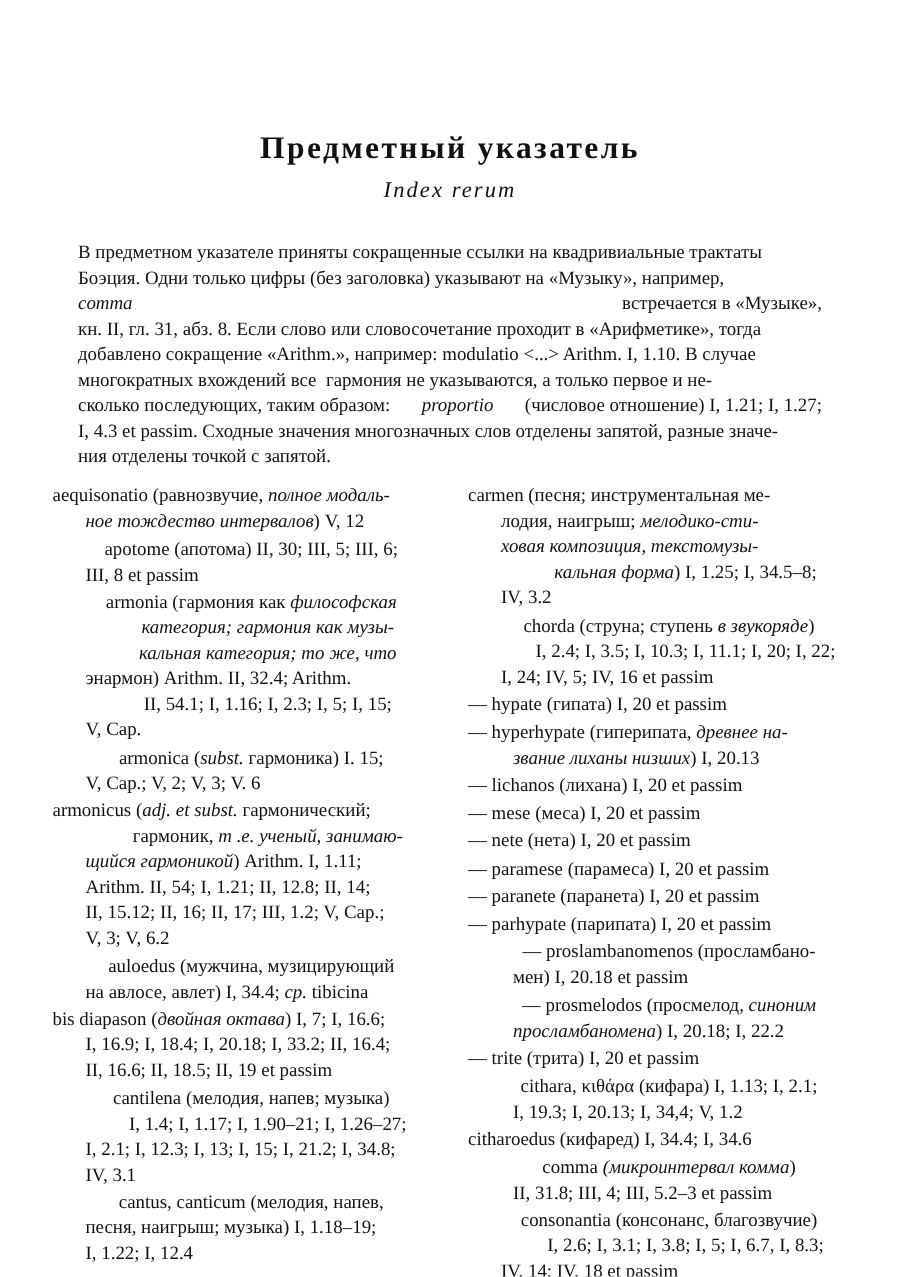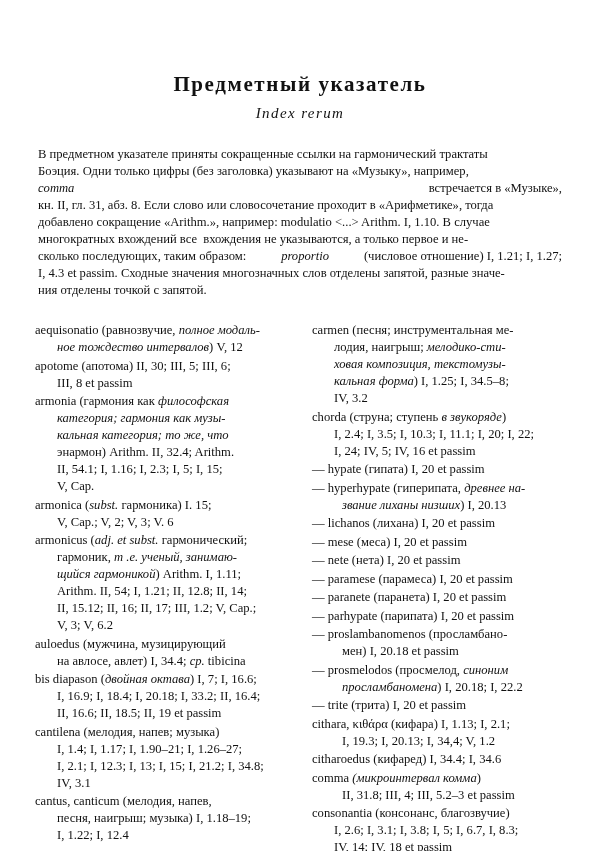--- a/index.html
+++ b/index.html
@@ -13,21 +13,21 @@
     height: 851px;
     font-family: "Liberation Serif", "DejaVu Serif", serif;
     color: #111111;
     overflow: hidden;
   }
   .page {
     position: relative;
     width: 600px;
     height: 617px;
     box-sizing: border-box;
-    padding: 3px;
+    padding: 17px;
   }
 
   
   .head {
     padding-top: 70px;
   }
   .doc-title {
     text-align: center;
     font-size: 21px;
     font-weight: bold;
@@ -84,21 +84,21 @@
   .entry {
     margin: 0 0 1.5px 0;
     padding: 0;
   }
   .entry .ln {
     display: block;
     white-space: nowrap;
   }
   .entry .ln.just {
     display: flex;
-    justify-content: flex-start;
+    justify-content: center;
   }
   .entry .ln.just > span { white-space: pre; }
   .entry .ln.ind {
     padding-left: 22px;
   }
   .entry .ln.ind2 {
     padding-left: 30px;
   }
 </style>
 </head>
@@ -106,37 +106,37 @@
 
 <div class="page">
 
   <div class="head">
     <h1 class="doc-title">Предметный указатель</h1>
     <div class="doc-subtitle">Index rerum</div>
   </div>
 
   <div class="intro">
       <div class="ln just">
-        <span>В предметном указателе приняты сокращенные ссылки на гармонический трактаты</span>
+        <span>В предметном указателе приняты сокращенные ссылки на квадривиальные трактаты</span>
       </div>
       <div class="ln just">
         <span>Боэция. Одни только цифры (без заголовка) указывают на «Музыку», например,</span>
       </div>
       <div class="ln just">
         <span class="it">comma</span>
         <span> встречается в «Музыке»,</span>
       </div>
       <div class="ln just">
         <span>кн. II, гл. 31, абз. 8. Если слово или словосочетание проходит в «Арифметике», тогда</span>
       </div>
       <div class="ln just">
         <span>добавлено сокращение «Arithm.», например: modulatio &lt;...&gt; Arithm. I, 1.10. В случае</span>
       </div>
       <div class="ln just">
-        <span>многократных вхождений все  вхождения не указываются, а только первое и не-</span>
+        <span>многократных вхождений все  гармония не указываются, а только первое и не-</span>
       </div>
       <div class="ln just">
         <span>сколько последующих, таким образом: </span>
         <span class="it">proportio</span>
         <span> (числовое отношение) I, 1.21; I, 1.27;</span>
       </div>
       <div class="ln just">
         <span>I, 4.3 et passim. Сходные значения многозначных слов отделены запятой, разные значе-</span>
       </div>
       <div class="ln just">

